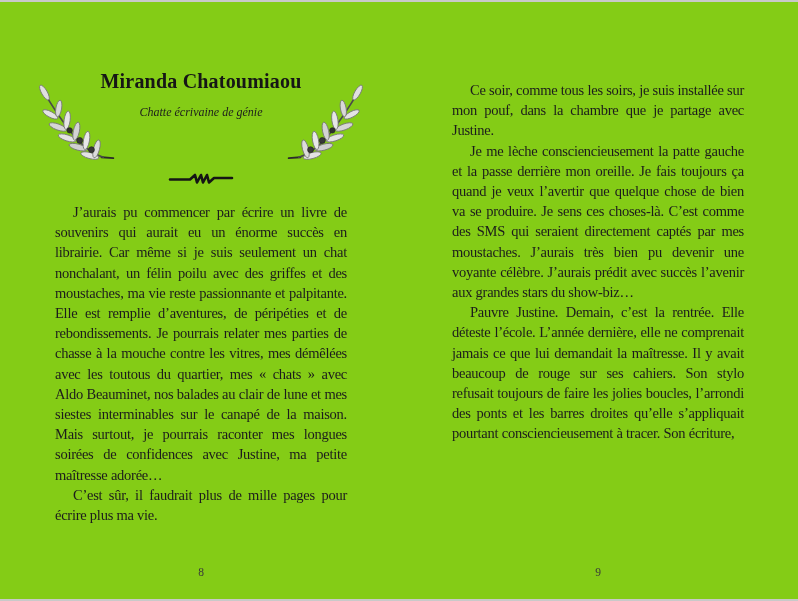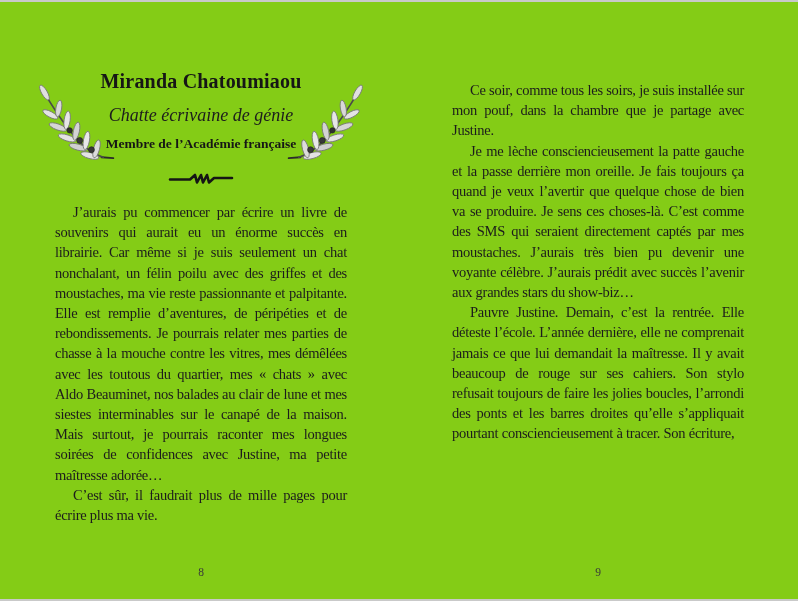--- a/index.html
+++ b/index.html
@@ -46,21 +46,21 @@
     color: #161616;
   }
 
   .author-subtitle {
     position: absolute;
     top: 105px;
     left: 0;
     width: 100%;
     text-align: center;
     font-style: italic;
-    font-size: 18px;
+    font-size: 12px;
     color: #1d1d1d;
   }
 
   .author-affiliation {
     position: absolute;
     top: 136px;
     left: 0;
     width: 100%;
     text-align: center;
     font-weight: bold;
@@ -153,21 +153,20 @@
   <svg class="branch left-branch" viewBox="0 0 100 100">
     <use href="#branch-art"></use>
   </svg>
   <svg class="branch right-branch" viewBox="0 0 100 100">
     <use href="#branch-art"></use>
   </svg>
 
   <div class="page left-page">
     <h1 class="author-name">Miranda Chatoumiaou</h1>
     <div class="author-subtitle">Chatte écrivaine de génie</div>
-    <div class="author-affiliation">Membre de l’Académie française</div>
 
     <svg class="divider-svg" width="66" height="14" viewBox="0 0 66 14">
       <path d="M2,7.5 H22 l5,-4.5 l2,7.5 l4,-7.5 l2,7.5 l4,-7.5 l2,7.5 l5,-4.5 H64" fill="none" stroke="#151515" stroke-width="2.6" stroke-linecap="round" stroke-linejoin="round"></path>
     </svg>
 
     <div class="body-text">
       <p class="para">J’aurais pu commencer par écrire un livre de souvenirs qui aurait eu un énorme succès en librairie. Car même si je suis seulement un chat nonchalant, un félin poilu avec des griffes et des moustaches, ma vie reste passionnante et palpitante. Elle est remplie d’aventures, de péripéties et de rebondissements. Je pourrais relater mes parties de chasse à la mouche contre les vitres, mes démêlées avec les toutous du quartier, mes « chats » avec Aldo Beauminet, nos balades au clair de lune et mes siestes interminables sur le canapé de la maison. Mais surtout, je pourrais raconter mes longues soirées de confidences avec Justine, ma petite maîtresse adorée…</p>
       <p class="para">C’est sûr, il faudrait plus de mille pages pour écrire plus ma vie.</p>
     </div>
 

